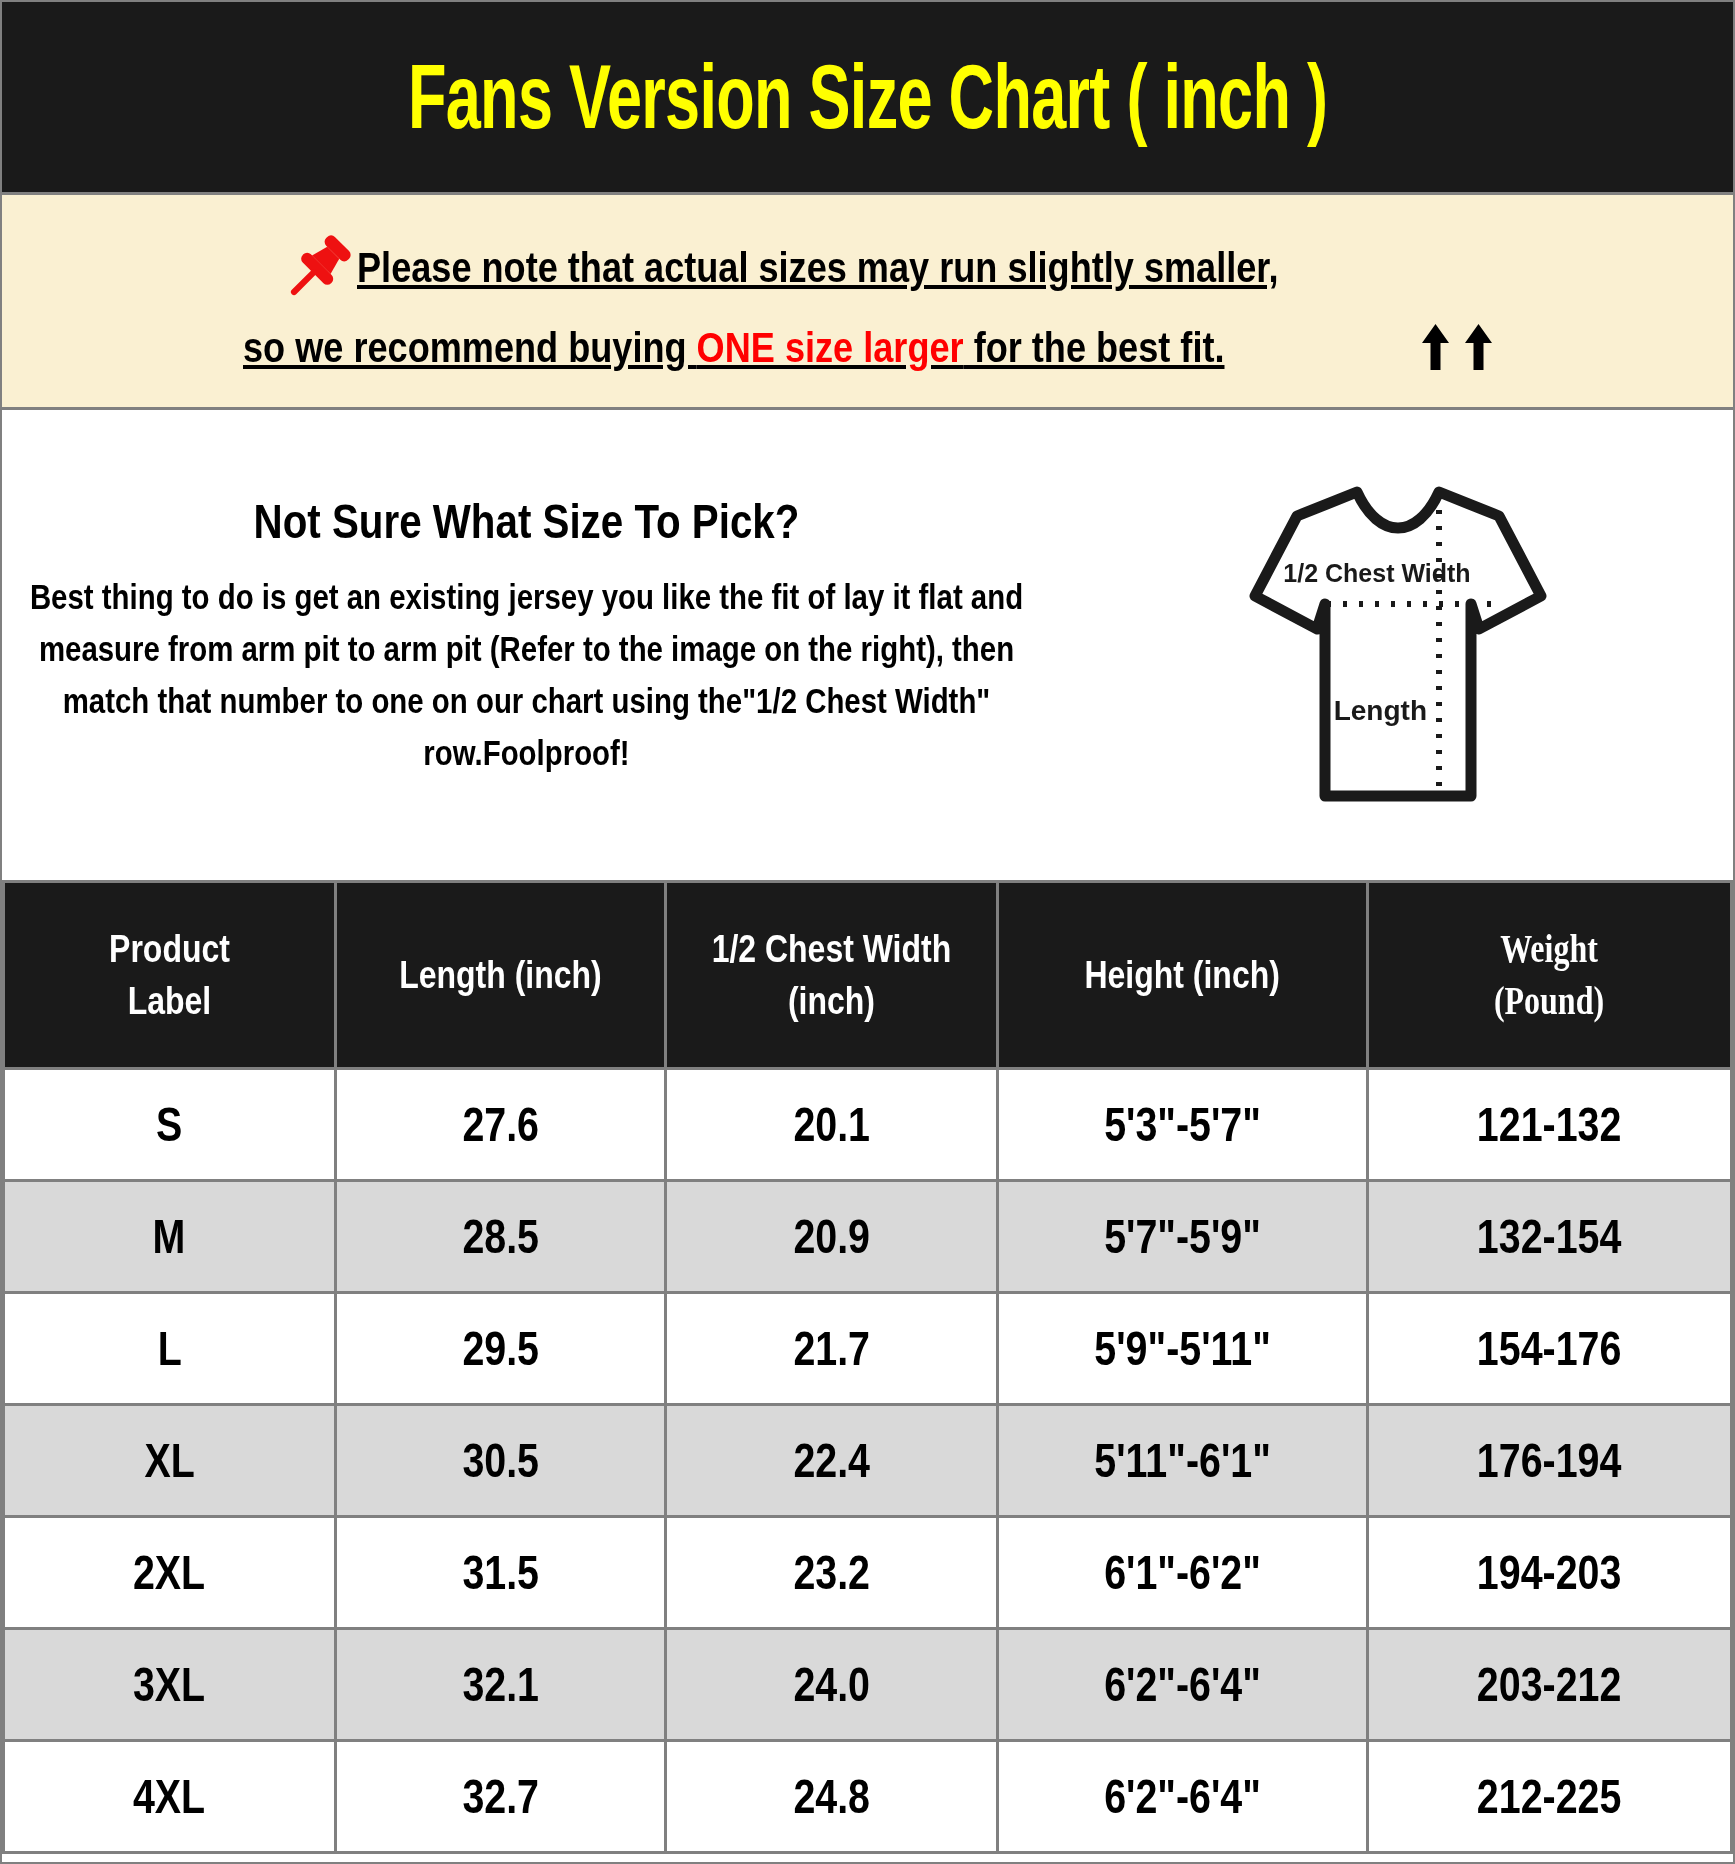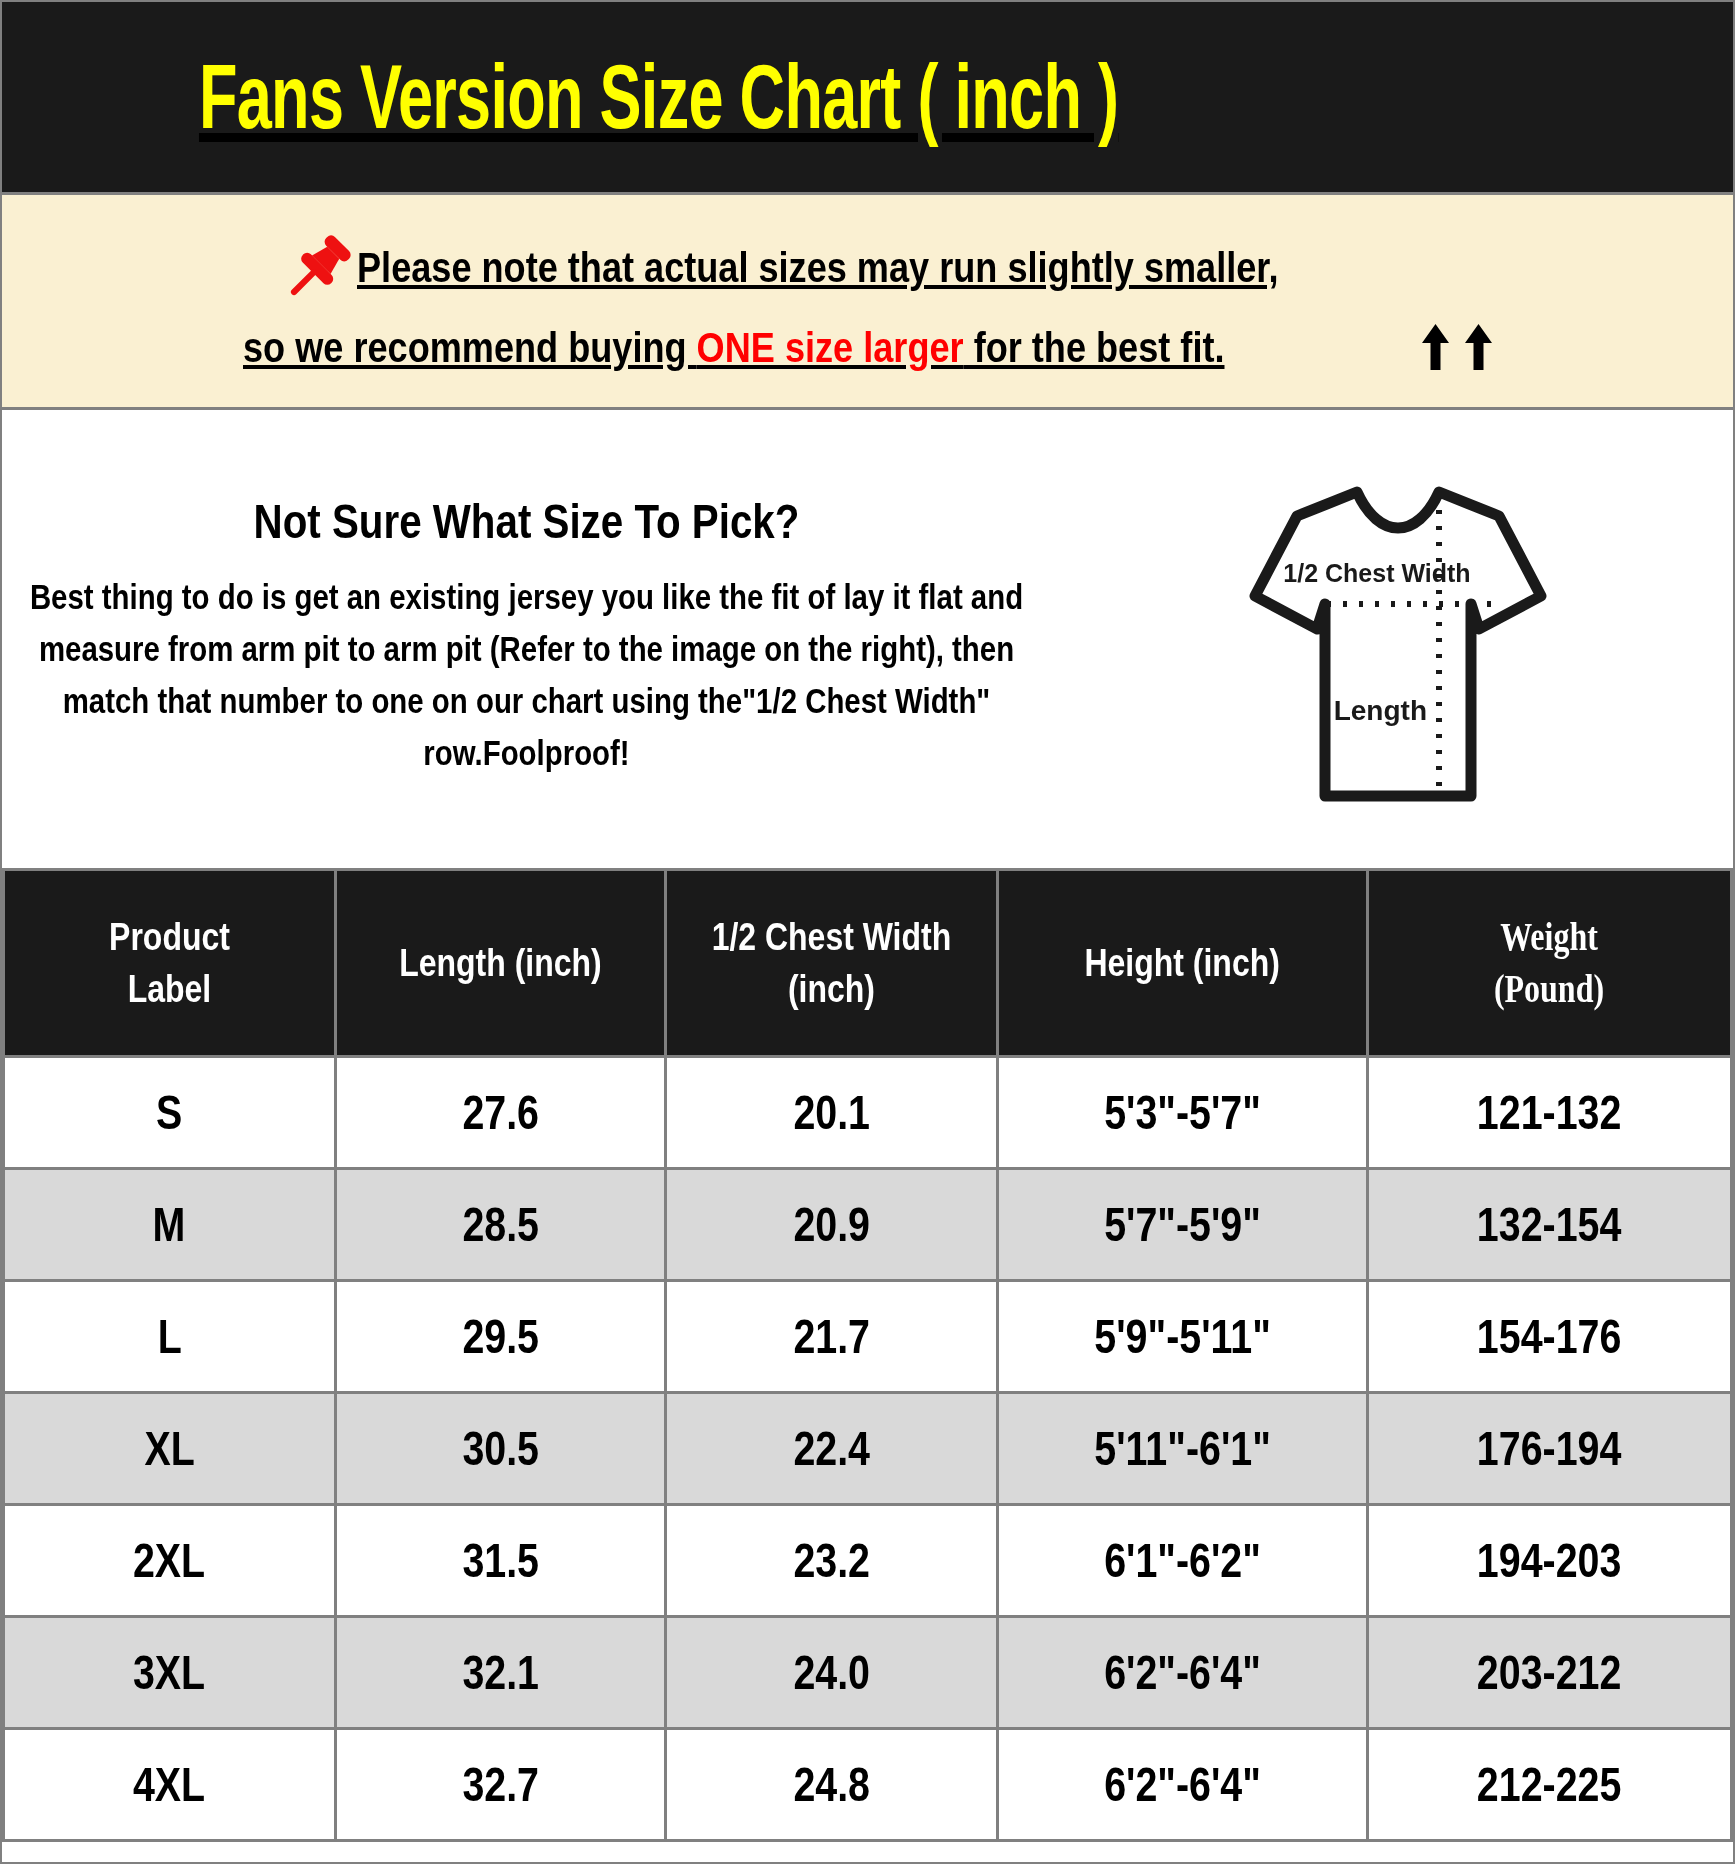--- a/index.html
+++ b/index.html
@@ -12,21 +12,21 @@
     font-family:"Liberation Sans", sans-serif;
     font-weight:700;
     color:#000;
     overflow:hidden;
   }
   
   .banner{
     height:190px;
     background:#1a1a1a;
     border-bottom:3px solid #808080;
-    display:flex;align-items:center;text-decoration:underline;
+    display:flex;align-items:center;justify-content:center;
   }
   .banner .title{
     color:#ffff00;
     font-size:90px;
     letter-spacing:-1px;
     display:inline-block;
     transform:scaleX(0.70);
     transform-origin:center;
     white-space:nowrap;
   }
@@ -59,20 +59,21 @@
   .diagram{position:absolute;left:1243px;top:52px;width:306px;height:356px;}
   .diagram svg{width:100%;height:100%;}
   .diagram text{
     font-family:"Liberation Sans", sans-serif;font-weight:700;fill:#1a1a1a;
   }
   
   table.size-chart{
     width:100%;
     border-collapse:collapse;
     table-layout:fixed;
+    margin-top:12px;
   }
   .size-chart th,.size-chart td{
     border:3px solid #808080;
     text-align:center;vertical-align:middle;
     padding:0;
   }
   .size-chart th{
     background:#1a1a1a;color:#ffffff;
     height:184px;font-size:39px;line-height:52px;font-weight:700;
   }

